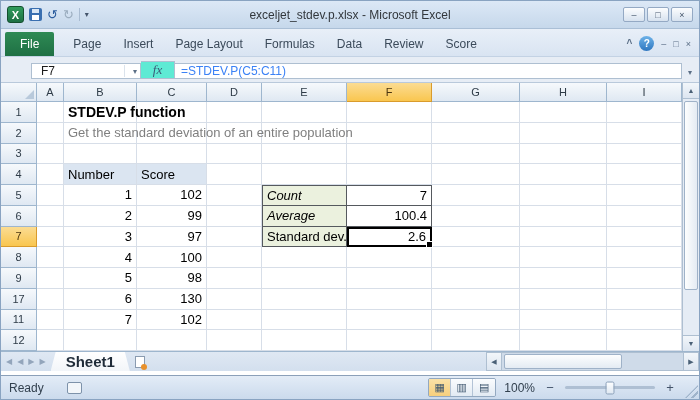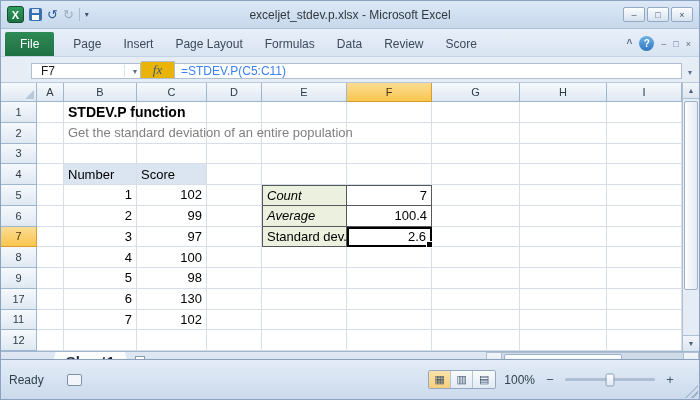--- a/index.html
+++ b/index.html
@@ -40,21 +40,21 @@
     color:#fff; font-size:10px; font-weight:bold; display:flex; align-items:center; justify-content:center; }
   .mini { font-size:9px; color:#5a6e86; }
 
   
   .fbar { position:absolute; top:56px; left:0; right:0; height:26px; background:#e7edf5;
     border-bottom:1px solid #b9c9db; display:flex; align-items:flex-end; padding:2px 1px 3px 30px; }
   .namebox { width:110px; background:#fff; border:1px solid #aebfd1; display:flex;
     align-items:center; font-size:12px; color:#1c1c1c; padding-left:9px; position:relative; }
   .nb-split { position:absolute; right:15px; top:1px; bottom:1px; border-left:1px solid #dbe3ec; }
   .nb-arrow { position:absolute; right:3px; top:50%; transform:translateY(-50%); font-size:8px; color:#5b6f86; }
-  .fx-btn { width:34px; background:#eab308; border:1px solid #aebfd1; border-left:none;
+  .fx-btn { width:34px; background:#5eead4; border:1px solid #aebfd1; border-left:none;
     display:flex; align-items:center; justify-content:center; font-size:13px; font-style:italic;
     color:#3c5a77; font-family:"Liberation Serif", serif; }
   .f-input { flex:1; background:#fff; border:1px solid #aebfd1; border-left:none;
     display:flex; align-items:center; font-size:12px; color:#3b82f6; padding-left:6px; }
   .f-expand { width:16px; display:flex; align-items:flex-end; justify-content:center;
     font-size:8px; color:#5b6f86; padding-bottom:2px; }
 
   
   .sheet { position:absolute; top:82px; left:0; right:17px; bottom:48px; background:#fff;
     display:grid; grid-template-columns:36px 27px 73px 70px 55px 85px 85px 88px 87px 1fr;
@@ -106,21 +106,21 @@
   .pg::after { content:''; position:absolute; right:-3px; bottom:-3px; width:6px; height:6px;
     background:#e8912d; border-radius:50%; }
   .hscroll { margin-left:auto; display:flex; align-items:stretch; width:213px; }
   .sbtn { width:16px; background:linear-gradient(#f2f6fa,#dce5f0); border:1px solid #aebfd1;
     display:flex; align-items:center; justify-content:center; font-size:7px; color:#4a6076; }
   .htrack { flex:1; background:#cfdbe9; position:relative; border-top:1px solid #aebfd1; border-bottom:1px solid #aebfd1; }
   .hthumb { position:absolute; left:2px; top:1px; bottom:1px; width:118px;
     background:linear-gradient(#fdfefe,#e4ebf3); border:1px solid #9fb2c8; border-radius:2px; }
 
   
-  .statusbar { position:absolute; left:0; right:0; bottom:0; height:40px;
+  .statusbar { position:absolute; left:0; right:0; bottom:0; height:24px;
     background:linear-gradient(#e3ecf7,#cbdaec); border-top:1px solid #8ba0b9;
     display:flex; align-items:center; padding:0 22px 0 8px; font-size:12px; color:#32404e;gap:11px; }
   .macro-icon { width:15px; height:12px; border:1px solid #7d92aa; background:#f2f6fa;
     border-radius:2px; margin-left:12px; }
   .sb-right { margin-left:auto; display:flex; align-items:center; gap:8px; }
   .viewbtns { display:flex; border:1px solid #93a8c0; border-radius:2px; overflow:hidden; }
   .vbtn { width:22px; height:17px; display:flex; align-items:center; justify-content:center;
     font-size:11px; color:#3e566e; background:linear-gradient(#fafcfe,#e2eaf3); border-right:1px solid #b3c3d6; }
   .vbtn:last-child { border-right:none; }
   .vbtn.on { background:linear-gradient(#fbe2a8,#f6cf7d); }

